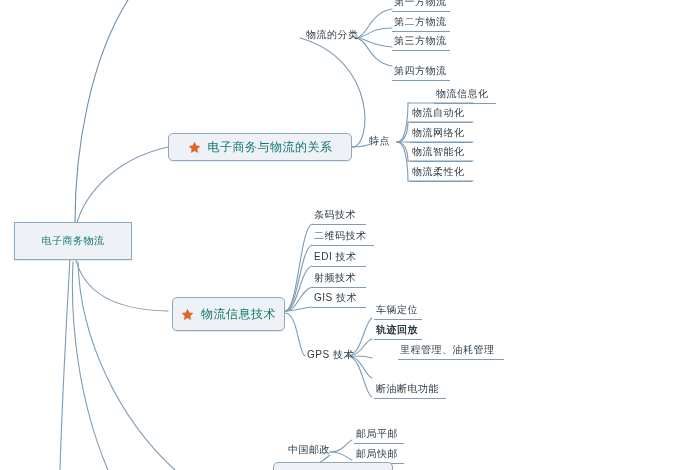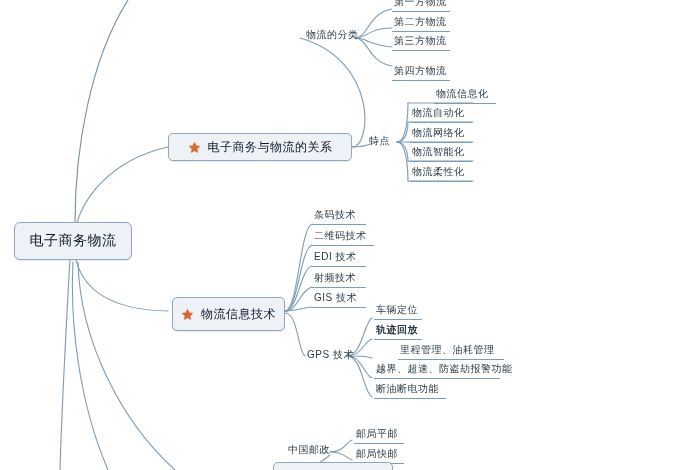--- a/index.html
+++ b/index.html
@@ -25,38 +25,38 @@
     left: 0;
     top: 0;
     width: 700px;
     height: 470px;
     pointer-events: none;
   }
   .node {
     position: absolute;
     box-sizing: border-box;
     white-space: nowrap;
-    color: #0f172a;
+    color: #0f766e;
     letter-spacing: 0.5px;
   }
   
   .node.boxed {
     background: #eef2f7;
     border: 1px solid #8fa8bd;
     border-radius: 5px;
     display: flex;
     align-items: center;
     justify-content: center;
     gap: 7px;
     box-shadow: 0 1px 1px rgba(120,140,160,0.18);
   }
   .node.root {
-    font-size: 14px;
+    font-size: 10px;
     padding: 12px 12px;
-    border-radius: 6px;
+    border-radius: 0;
   }
   .node.branch {
     font-size: 12px;
     padding: 0 14px;
   }
   
   .node.plain {
     font-size: 10px;
     color: #2c3a45;
     padding: 0 2px 2px 2px;
@@ -218,23 +218,20 @@
 
   <div class="node plain underline" style="left:374px; top:305px; width:48px; height:15px;">
     <span class="label">车辆定位</span>
   </div>
   <div class="node plain underline" style="left:374px; top:325px; width:48px; height:15px;font-weight:bold;">
     <span class="label">轨迹回放</span>
   </div>
   <div class="node plain underline" style="left:374px; top:345px; width:106px; height:15px;margin-left:24px;">
     <span class="label">里程管理、油耗管理</span>
   </div>
-  <div class="node plain underline" style="left:374px; top:364px; width:126px; height:15px;">
-    <span class="label">越界、超速、防盗劫报警功能</span>
-  </div>
   <div class="node plain underline" style="left:374px; top:384px; width:72px; height:15px;">
     <span class="label">断油断电功能</span>
   </div>
 
   <div class="node plain nounderline" style="left:286px; top:443px; width:48px; height:16px;">
     <span class="label">中国邮政</span>
   </div>
 
   <div class="node plain underline" style="left:354px; top:429px; width:50px; height:15px;">
     <span class="label">邮局平邮</span>

